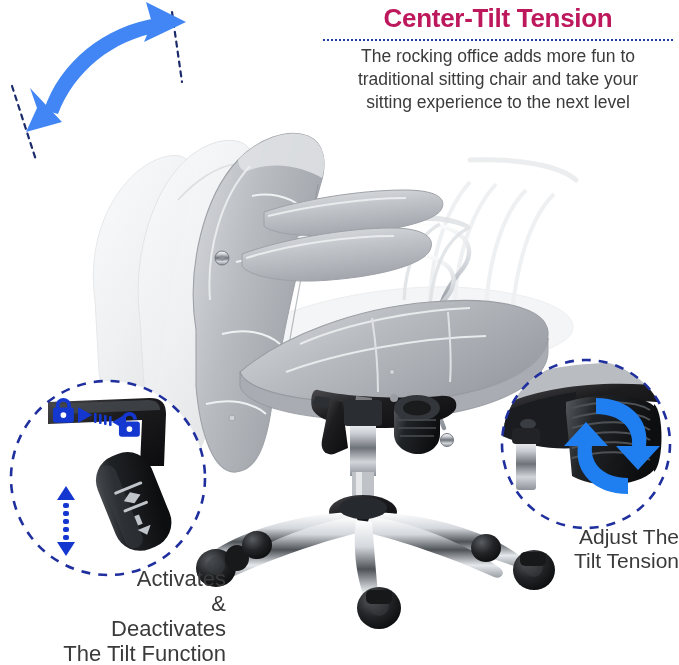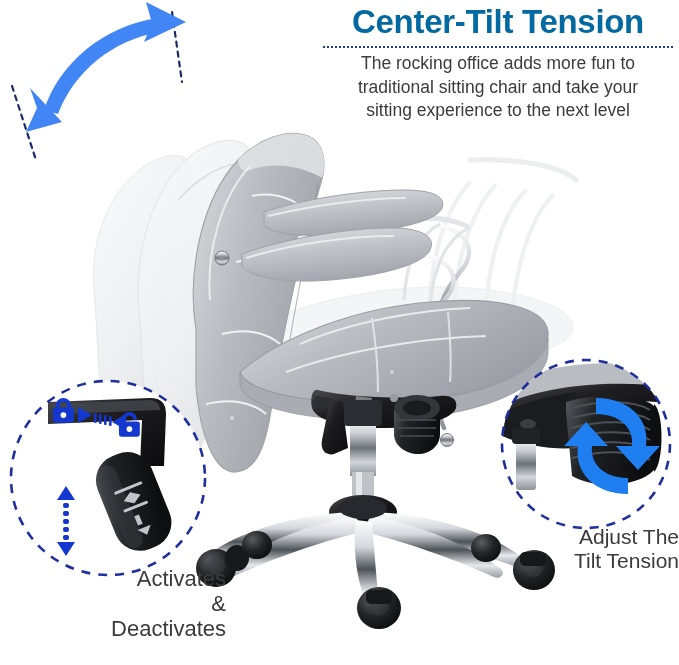--- a/index.html
+++ b/index.html
@@ -2,21 +2,21 @@
 <html><head>
 <meta charset="utf-8">
 <style>
   html,body{margin:0;padding:0;background:#fff;}
   body{width:679px;height:665px;position:relative;overflow:hidden;
        font-family:"Liberation Sans","DejaVu Sans",sans-serif;color:#333;}
   .stage{position:absolute;inset:0;background:#ffffff;}
 
   
   .header{position:absolute;left:322px;top:4px;width:352px;text-align:center;}
-  .title{font-size:33px;font-weight:700;color:#0369a1;letter-spacing:-.3px;
+  .title{font-size:26px;font-weight:700;color:#be185d;letter-spacing:-.3px;
          line-height:1.1;white-space:nowrap;}
   .divider{height:2px;margin:6px 0 4px 0;
       background-image:radial-gradient(circle, #1f3fa0 45%, rgba(0,0,0,0) 46%);
       background-size:4px 2px;background-repeat:repeat-x;}
   .subtitle{font-size:17.5px;line-height:1.34;color:#3b3b3b;}
 
   
   svg.art{position:absolute;left:0;top:0;width:679px;height:665px;}
   .cap{position:absolute;text-align:right;font-size:21px;line-height:1.14;
        color:#3a3a3a;}
@@ -336,20 +336,21 @@
       <div>The rocking office adds more fun to</div>
       <div>traditional sitting chair and take your</div>
       <div>sitting experience to the next level</div>
     </div>
   </div>
 
   <div class="cap cap-left">
     <div>Activates</div>
     <div>&amp;</div>
     <div>Deactivates</div>
+    <div>The Tilt Function</div>
   </div>
 
   <div class="cap cap-right">
     <div>Adjust The</div>
     <div>Tilt Tension</div>
   </div>
 
 </div>
 
 </body></html>

